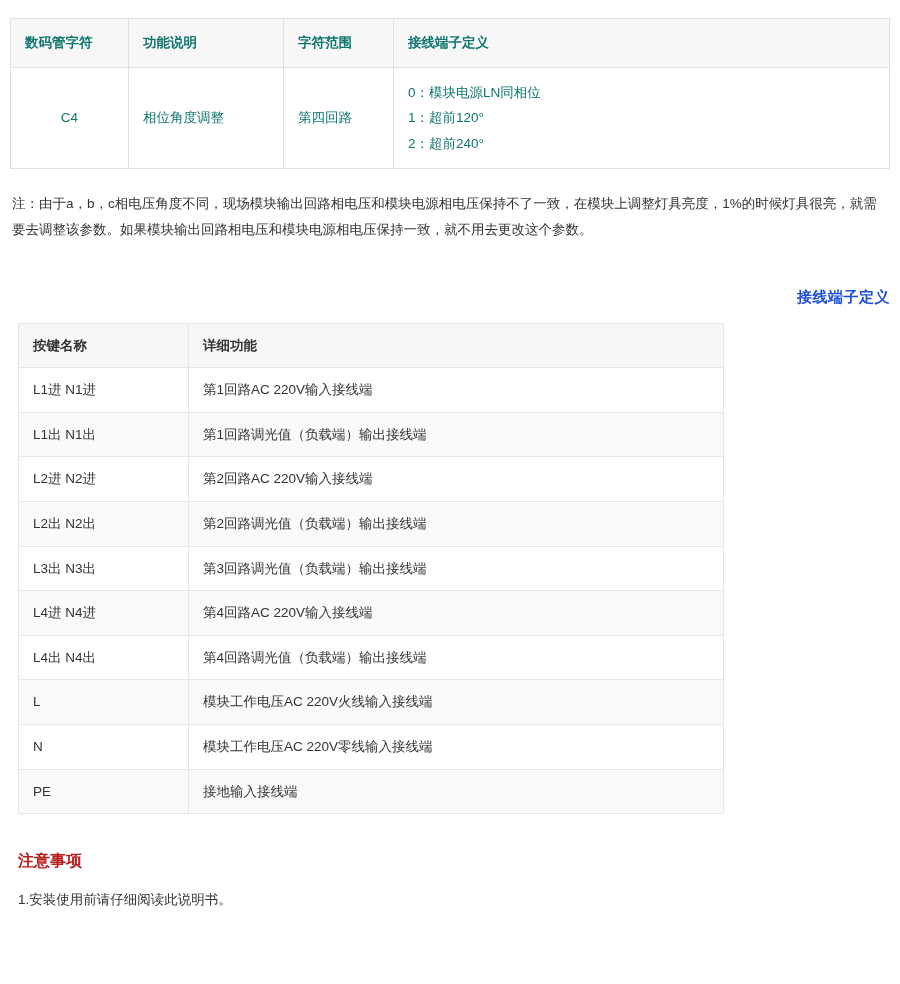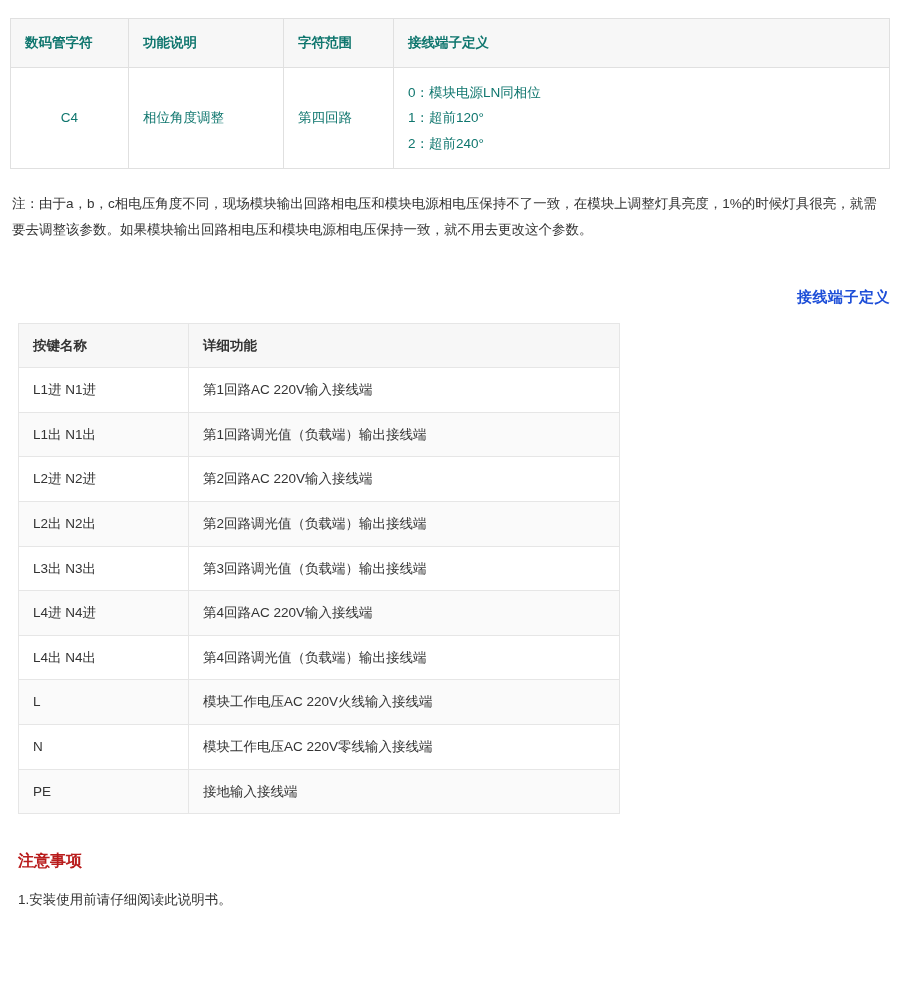--- a/index.html
+++ b/index.html
@@ -63,21 +63,21 @@
   h2.section-title {
     font-size: 15px;
     font-weight: bold;
     color: #1d4ed8;
     margin: 42px 0 14px 2px;
     letter-spacing: 0.5px;
     text-align: right;
   }
 
   .tbl-terminals {
-    width: 602px;
+    width: 706px;
     margin: 8px 0 0 8px;
     table-layout: fixed;
   }
   .tbl-terminals th, .tbl-terminals td {
     border: 1px solid #e6e6e6;
     padding: 11px 14px;
     font-size: 13.5px;
     text-align: left;
     color: #333;
     height: 37px;

